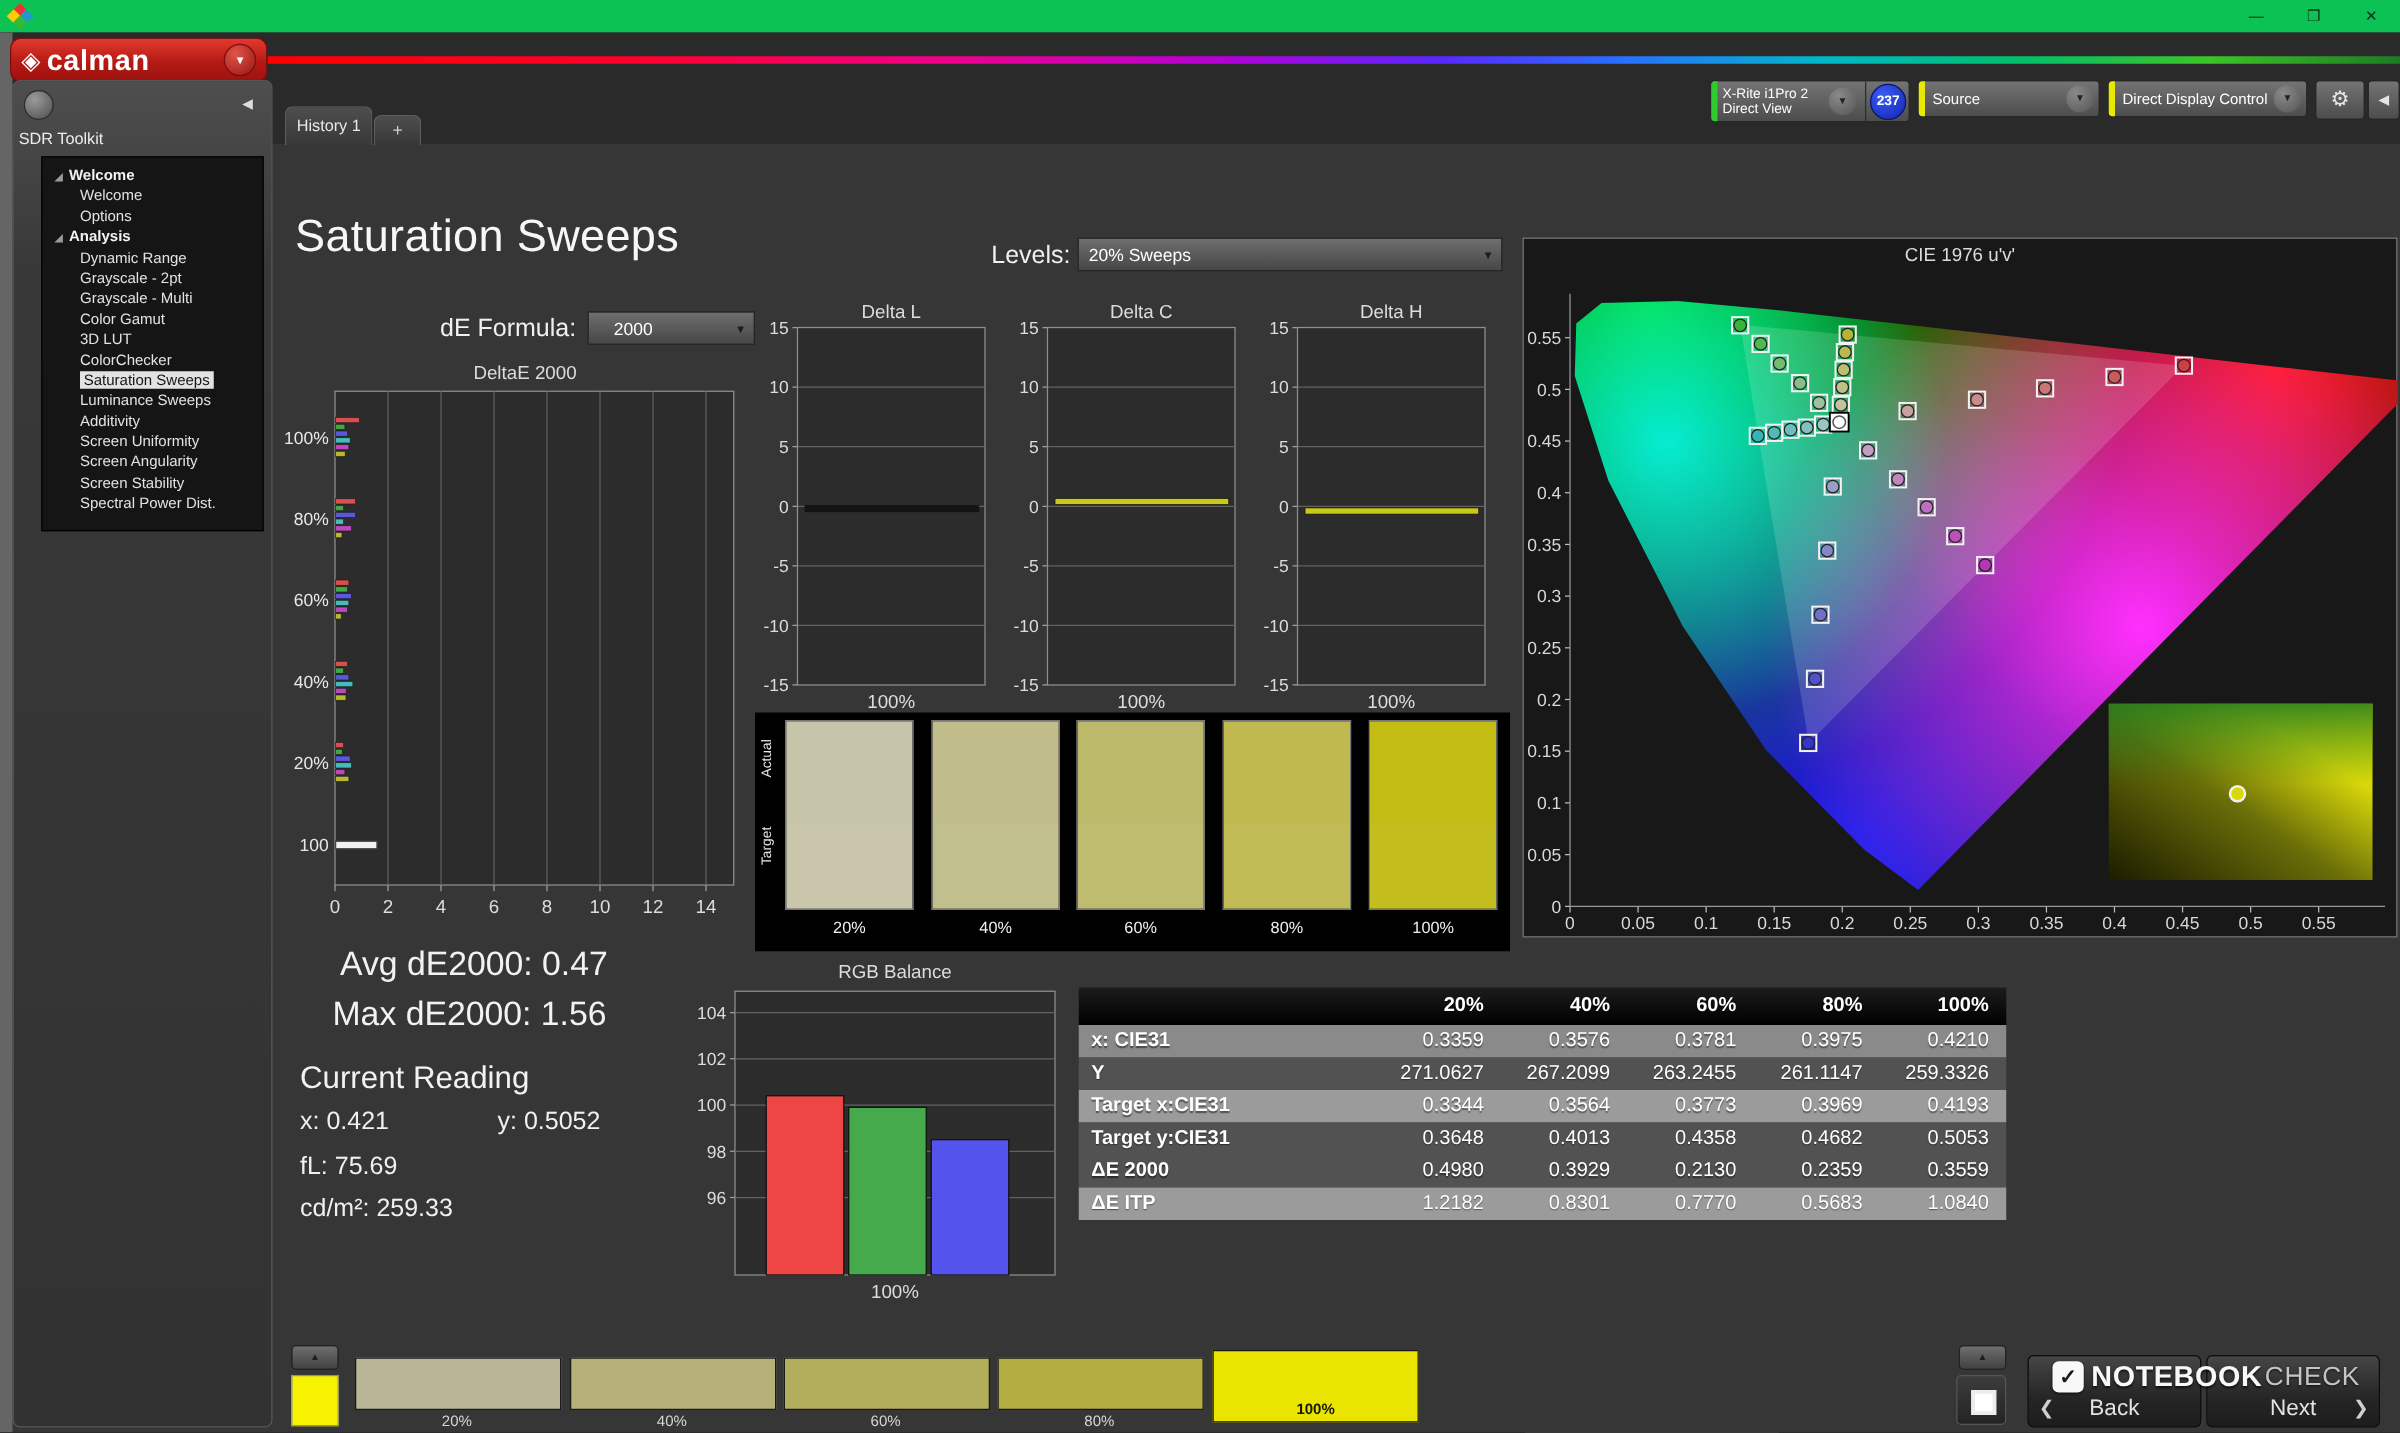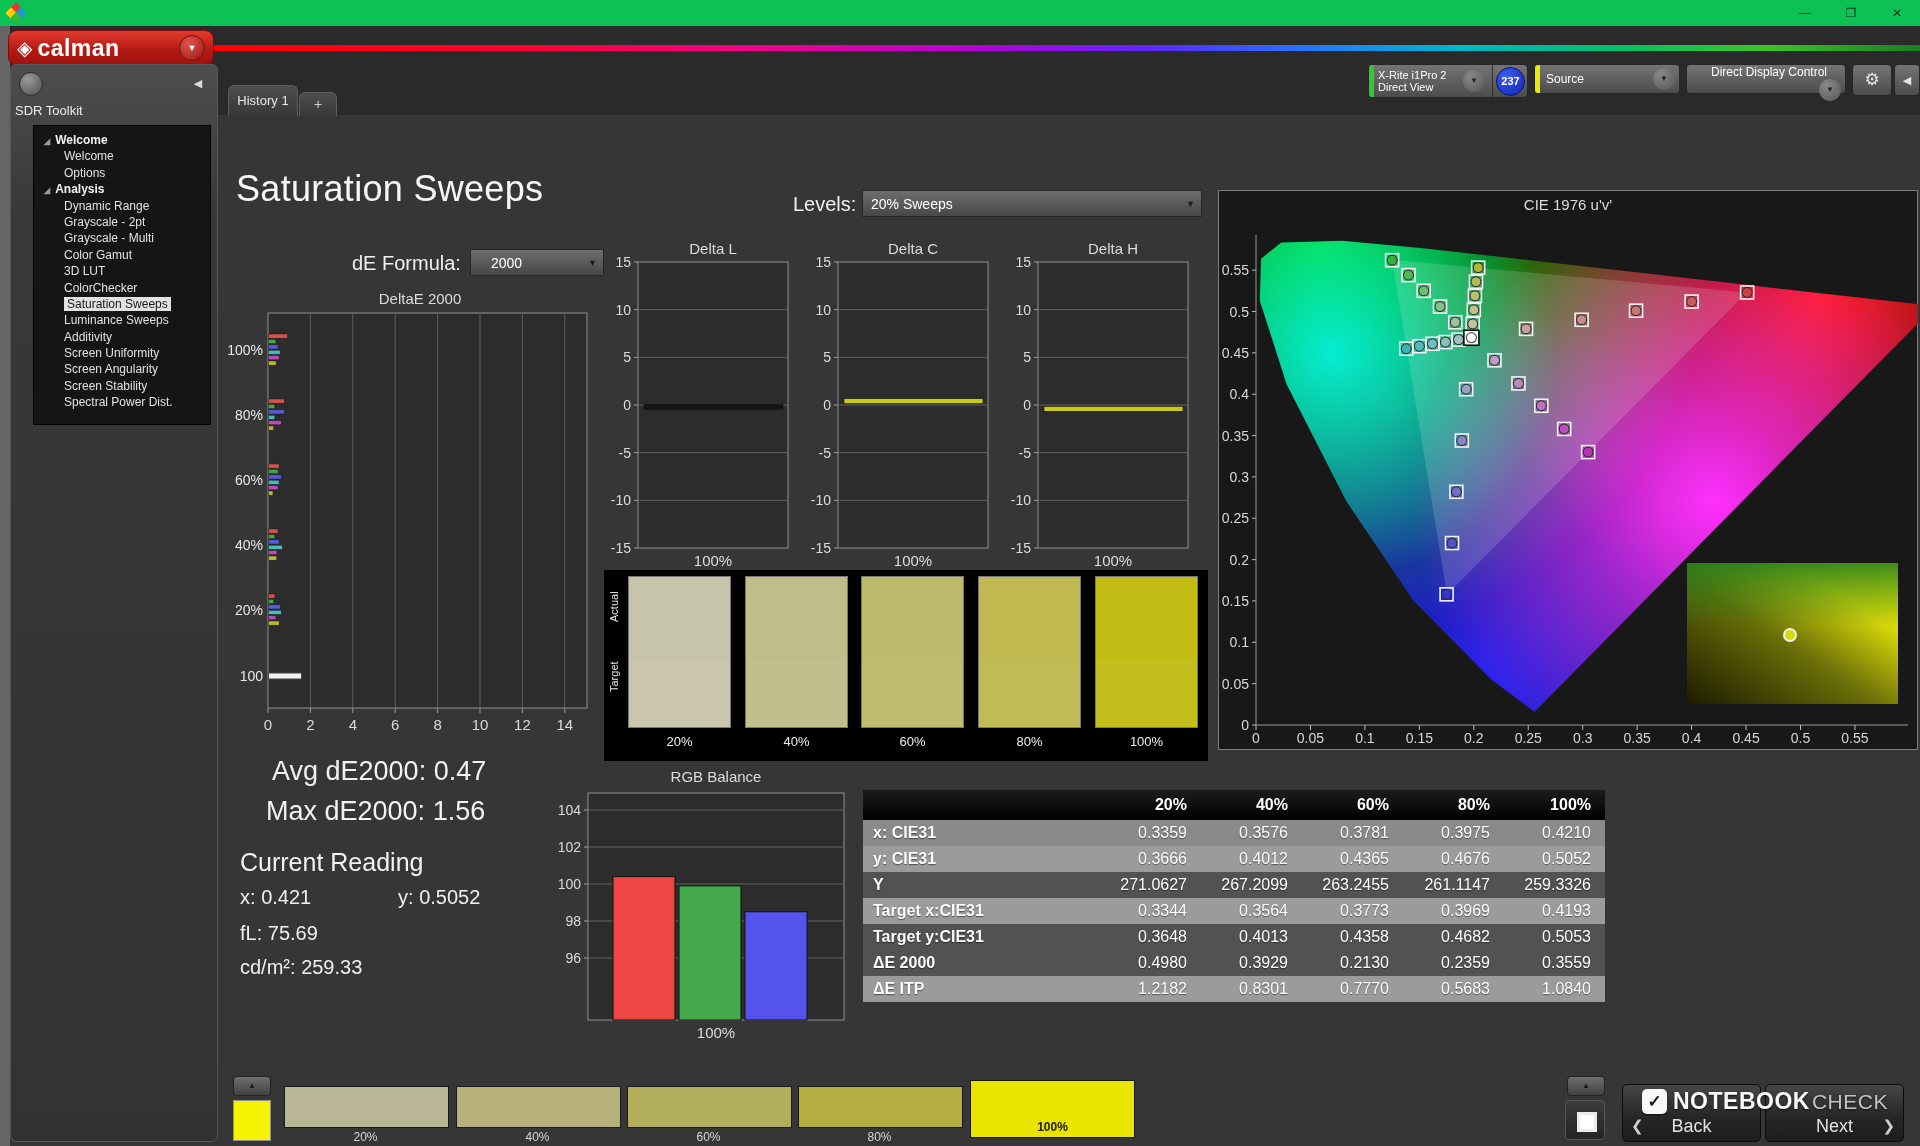--- a/index.html
+++ b/index.html
@@ -38,21 +38,21 @@
       display:flex;align-items:center;box-sizing:border-box;color:#fff;cursor:pointer;}
   .dd .cbar{width:5px;align-self:stretch;border-radius:3px 0 0 3px;}
   .dd .dd-arrow{width:22px;height:22px;border-radius:50%;background:radial-gradient(circle at 35% 30%,#8a8a8a,#555);
       color:#222;font-size:8px;text-align:center;line-height:22px;margin:0 4px 0 auto;}
   .dd-meter{left:1368px;top:64px;width:160px;height:34px;}
   .dd-meter .txt{font-size:11px;line-height:12px;padding-left:4px;}
   .badge{width:27px;height:27px;border-radius:50%;background:radial-gradient(circle at 35% 30%,#3a5cf0,#1225b5);
       border:1px solid #0a1470;color:#fff;font-size:11px;font-weight:bold;text-align:center;line-height:27px;margin-right:2px;}
   .dd-sep{width:1px;align-self:stretch;background:#2e2e2e;margin:0 3px;}
   .dd-source{left:1534px;top:64px;width:146px;height:30px;font-size:12px;}
-  .dd-ddc{left:1686px;top:64px;width:160px;height:30px;font-size:12px;flex-direction:column;}
+  .dd-ddc{left:1686px;top:64px;width:160px;height:30px;font-size:12px;}
   .dd .lbl{padding-left:6px;}
   .tool-btn{background:linear-gradient(180deg,#747474,#4c4c4c);border:1px solid #262626;border-radius:4px;
       color:#e5e5e5;text-align:center;cursor:pointer;}
   .gear-btn{left:1852px;top:64px;width:38px;height:30px;font-size:17px;line-height:30px;}
   .collapse-right{left:1894px;top:64px;width:24px;height:30px;font-size:11px;line-height:30px;}
 
   
   .sidebar{left:10px;top:64px;width:208px;height:1078px;border-radius:6px;
       background:linear-gradient(180deg,#4e4e4e,#383838 14%,#323232);border:1px solid #575757;box-sizing:border-box;}
   .knob{left:8px;top:7px;width:22px;height:22px;border-radius:50%;
@@ -604,28 +604,20 @@
         <div class="t-val">100%</div>
       </div>
       <div class="t-row" style="background: rgb(138, 138, 138);">
         <div class="t-lab">x: CIE31</div>
         <div class="t-val">0.3359</div>
         <div class="t-val">0.3576</div>
         <div class="t-val">0.3781</div>
         <div class="t-val">0.3975</div>
         <div class="t-val">0.4210</div>
       </div>
-      <div class="t-row" style="background: rgb(155, 155, 155);">
-        <div class="t-lab">y: CIE31</div>
-        <div class="t-val">0.3666</div>
-        <div class="t-val">0.4012</div>
-        <div class="t-val">0.4365</div>
-        <div class="t-val">0.4676</div>
-        <div class="t-val">0.5052</div>
-      </div>
       <div class="t-row" style="background: rgb(82, 82, 82);">
         <div class="t-lab">Y</div>
         <div class="t-val">271.0627</div>
         <div class="t-val">267.2099</div>
         <div class="t-val">263.2455</div>
         <div class="t-val">261.1147</div>
         <div class="t-val">259.3326</div>
       </div>
       <div class="t-row" style="background: rgb(155, 155, 155);">
         <div class="t-lab">Target x:CIE31</div>

